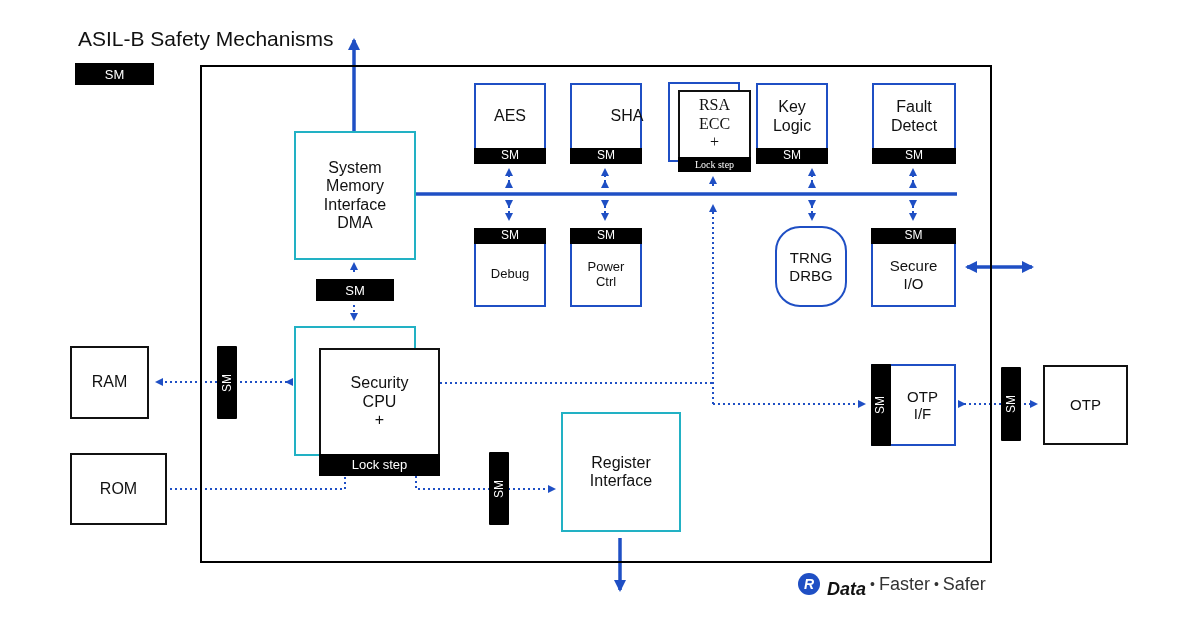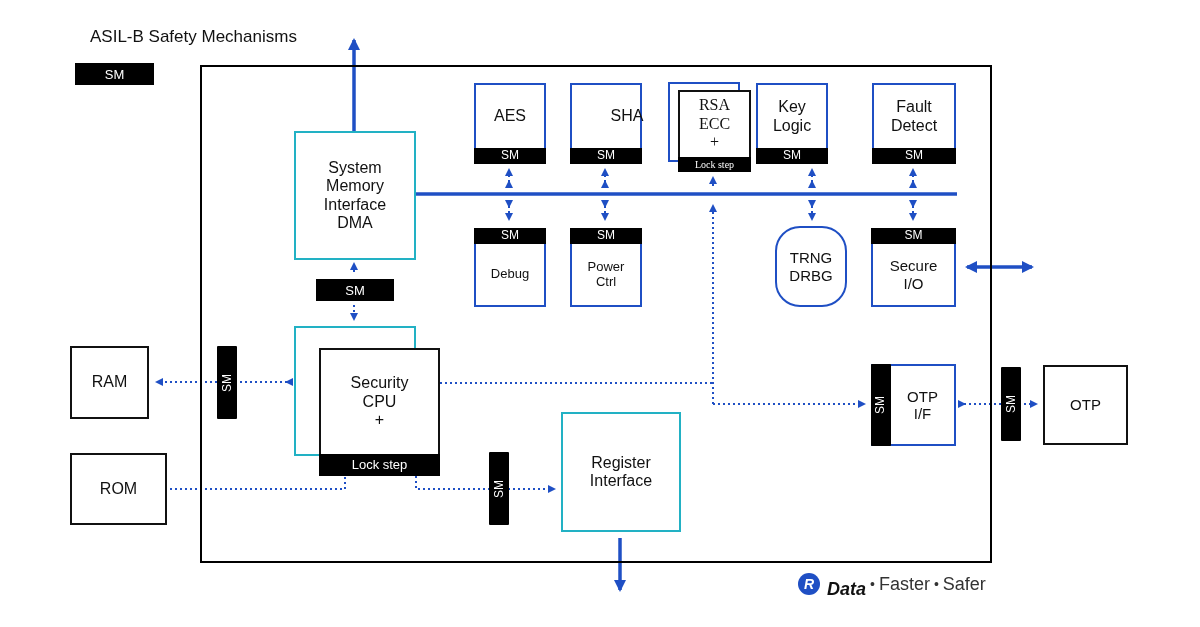--- a/index.html
+++ b/index.html
@@ -1,20 +1,20 @@
 <!DOCTYPE html>
 <html><head>
 <meta charset="utf-8">
 <style>
   html, body { margin: 0; padding: 0; background: #ffffff; }
   body { width: 1200px; height: 627px; position: relative; overflow: hidden;
          font-family: "Liberation Sans", sans-serif; color: #111; }
   .abs { position: absolute; box-sizing: border-box; }
   #diagram { position: absolute; left: 0; top: 0; }
-  .title { left: 78px; top: 27px; font-size: 17px; color: #111; margin-left: 12px; }
+  .title { left: 78px; top: 27px; font-size: 21px; color: #111; }
   .legend-sm { left: 75px; top: 63px; width: 79px; height: 22px; background: #000; color: #fff;
                font-size: 13px; display: flex; align-items: center; justify-content: center; }
   .chip { position: absolute; left: 200px; top: 65px; width: 792px; height: 498px; border: 2px solid #000; box-sizing: border-box; }
   .blk { position: absolute; box-sizing: border-box; background: #fff; display: flex; flex-direction: column;
          align-items: center; justify-content: center; text-align: center; line-height: 1.15; }
   .blue { border: 2px solid #1f4fc4; }
   .cyan { border: 2.5px solid #22b1c4; }
   .black { border: 2px solid #111; }
   .lbl { font-size: 16px; }
   .lbl-sm { font-size: 13px; }

